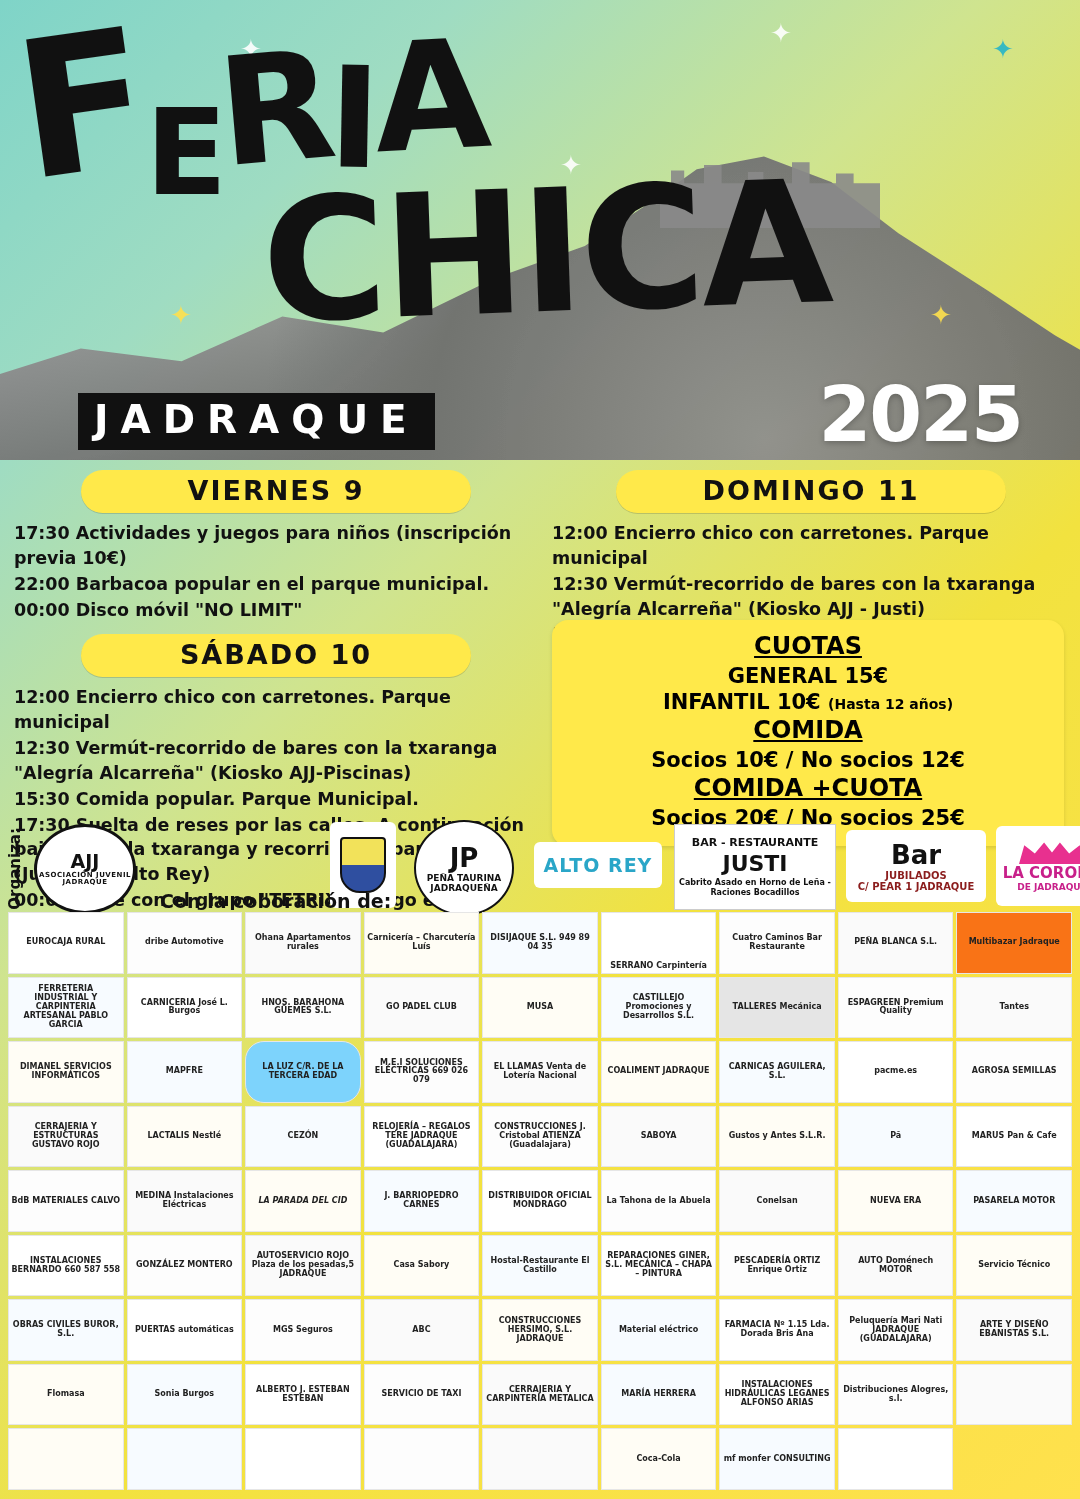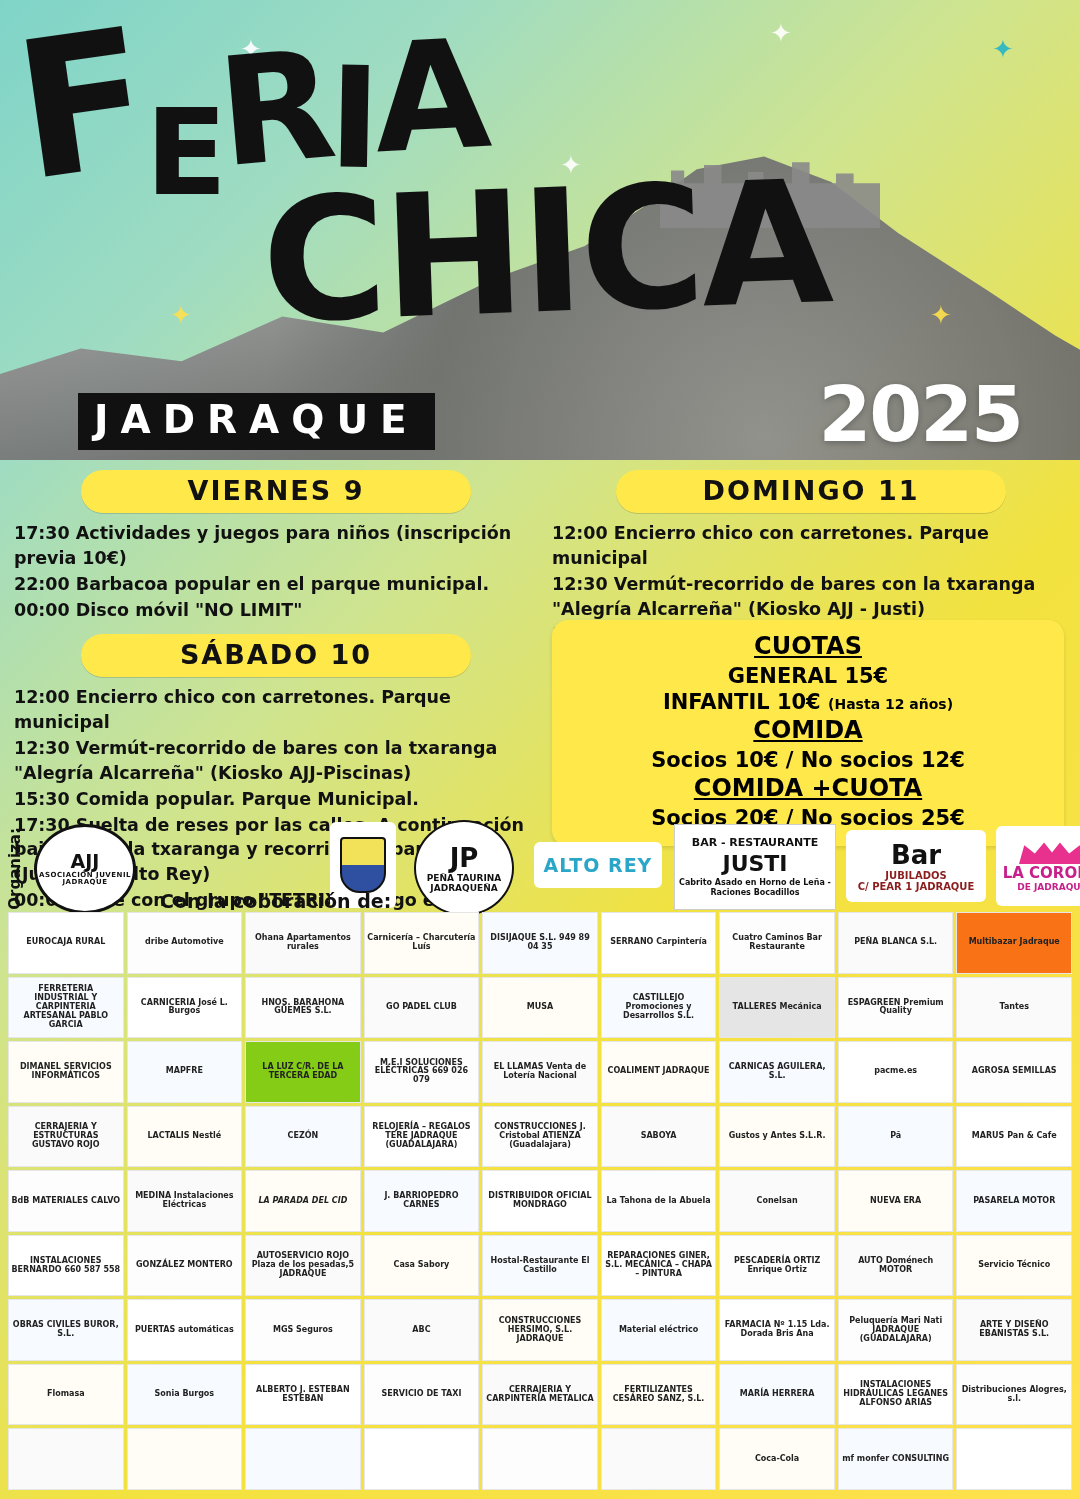--- a/index.html
+++ b/index.html
@@ -232,21 +232,21 @@
       </div>
       <div class="cell" style="background: rgb(250, 250, 250);">
         <span>Ohana Apartamentos rurales</span>
       </div>
       <div class="cell" style="background: rgb(255, 253, 245);">
         <span>Carnicería – Charcutería Luís</span>
       </div>
       <div class="cell" style="background: rgb(247, 251, 255);">
         <span>DISIJAQUE S.L. 949 89 04 35</span>
       </div>
-      <div class="cell" style="background: rgb(255, 255, 255);">
+      <div class="cell" style="background: rgb(255, 255, 255); align-items: flex-end;">
         <span>SERRANO Carpintería</span>
       </div>
       <div class="cell" style="background: rgb(253, 253, 253);">
         <span>Cuatro Caminos Bar Restaurante</span>
       </div>
       <div class="cell" style="background: rgb(250, 250, 250);">
         <span>PEÑA BLANCA S.L.</span>
       </div>
       <div class="cell" style="background: #f97316;">
         <span>Multibazar Jadraque</span>
@@ -277,21 +277,21 @@
       </div>
       <div class="cell" style="background: rgb(250, 250, 250);">
         <span>Tantes</span>
       </div>
       <div class="cell" style="background: rgb(255, 253, 245);">
         <span>DIMANEL SERVICIOS INFORMÁTICOS</span>
       </div>
       <div class="cell" style="background: rgb(247, 251, 255);">
         <span>MAPFRE</span>
       </div>
-      <div class="cell" style="background: #84cc16;">
+      <div class="cell" style="background: #7dd3fc; border-radius: 19px;">
         <span>LA LUZ C/R. DE LA TERCERA EDAD</span>
       </div>
       <div class="cell" style="background: rgb(253, 253, 253);">
         <span>M.E.I SOLUCIONES ELÉCTRICAS 669 026 079</span>
       </div>
       <div class="cell" style="background: rgb(250, 250, 250);">
         <span>EL LLAMAS Venta de Lotería Nacional</span>
       </div>
       <div class="cell" style="background: rgb(255, 253, 245);">
         <span>COALIMENT JADRAQUE</span>
@@ -421,23 +421,20 @@
       </div>
       <div class="cell" style="background: rgb(255, 255, 255);">
         <span>ALBERTO J. ESTEBAN ESTEBAN</span>
       </div>
       <div class="cell" style="background: rgb(253, 253, 253);">
         <span>SERVICIO DE TAXI</span>
       </div>
       <div class="cell" style="background: rgb(250, 250, 250);">
         <span>CERRAJERIA Y CARPINTERIA METALICA</span>
       </div>
-      <div class="cell" style="background: rgb(255, 253, 245);">
-        <span>FERTILIZANTES CESÁREO SANZ, S.L.</span>
-      </div>
       <div class="cell" style="background: rgb(247, 251, 255);">
         <span>MARÍA HERRERA</span>
       </div>
       <div class="cell" style="background: rgb(255, 255, 255);">
         <span>INSTALACIONES HIDRÁULICAS LEGANES ALFONSO ARIAS</span>
       </div>
       <div class="cell" style="background: rgb(253, 253, 253);">
         <span>Distribuciones Alogres, s.l.</span>
       </div>
       <div class="cell" style="background: rgb(250, 250, 250);">

